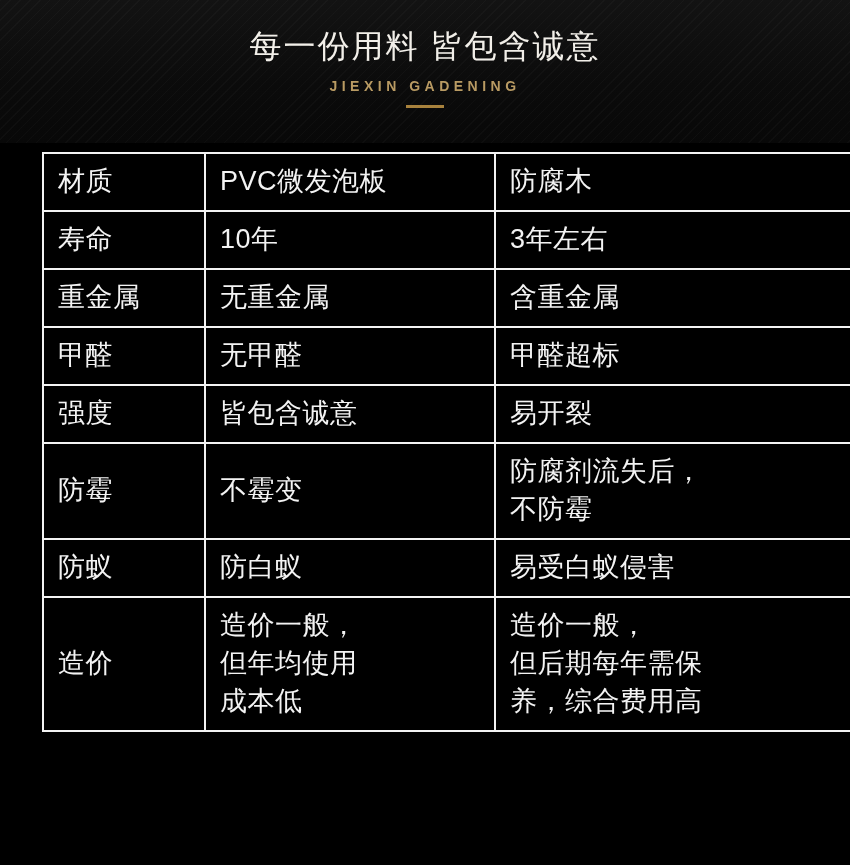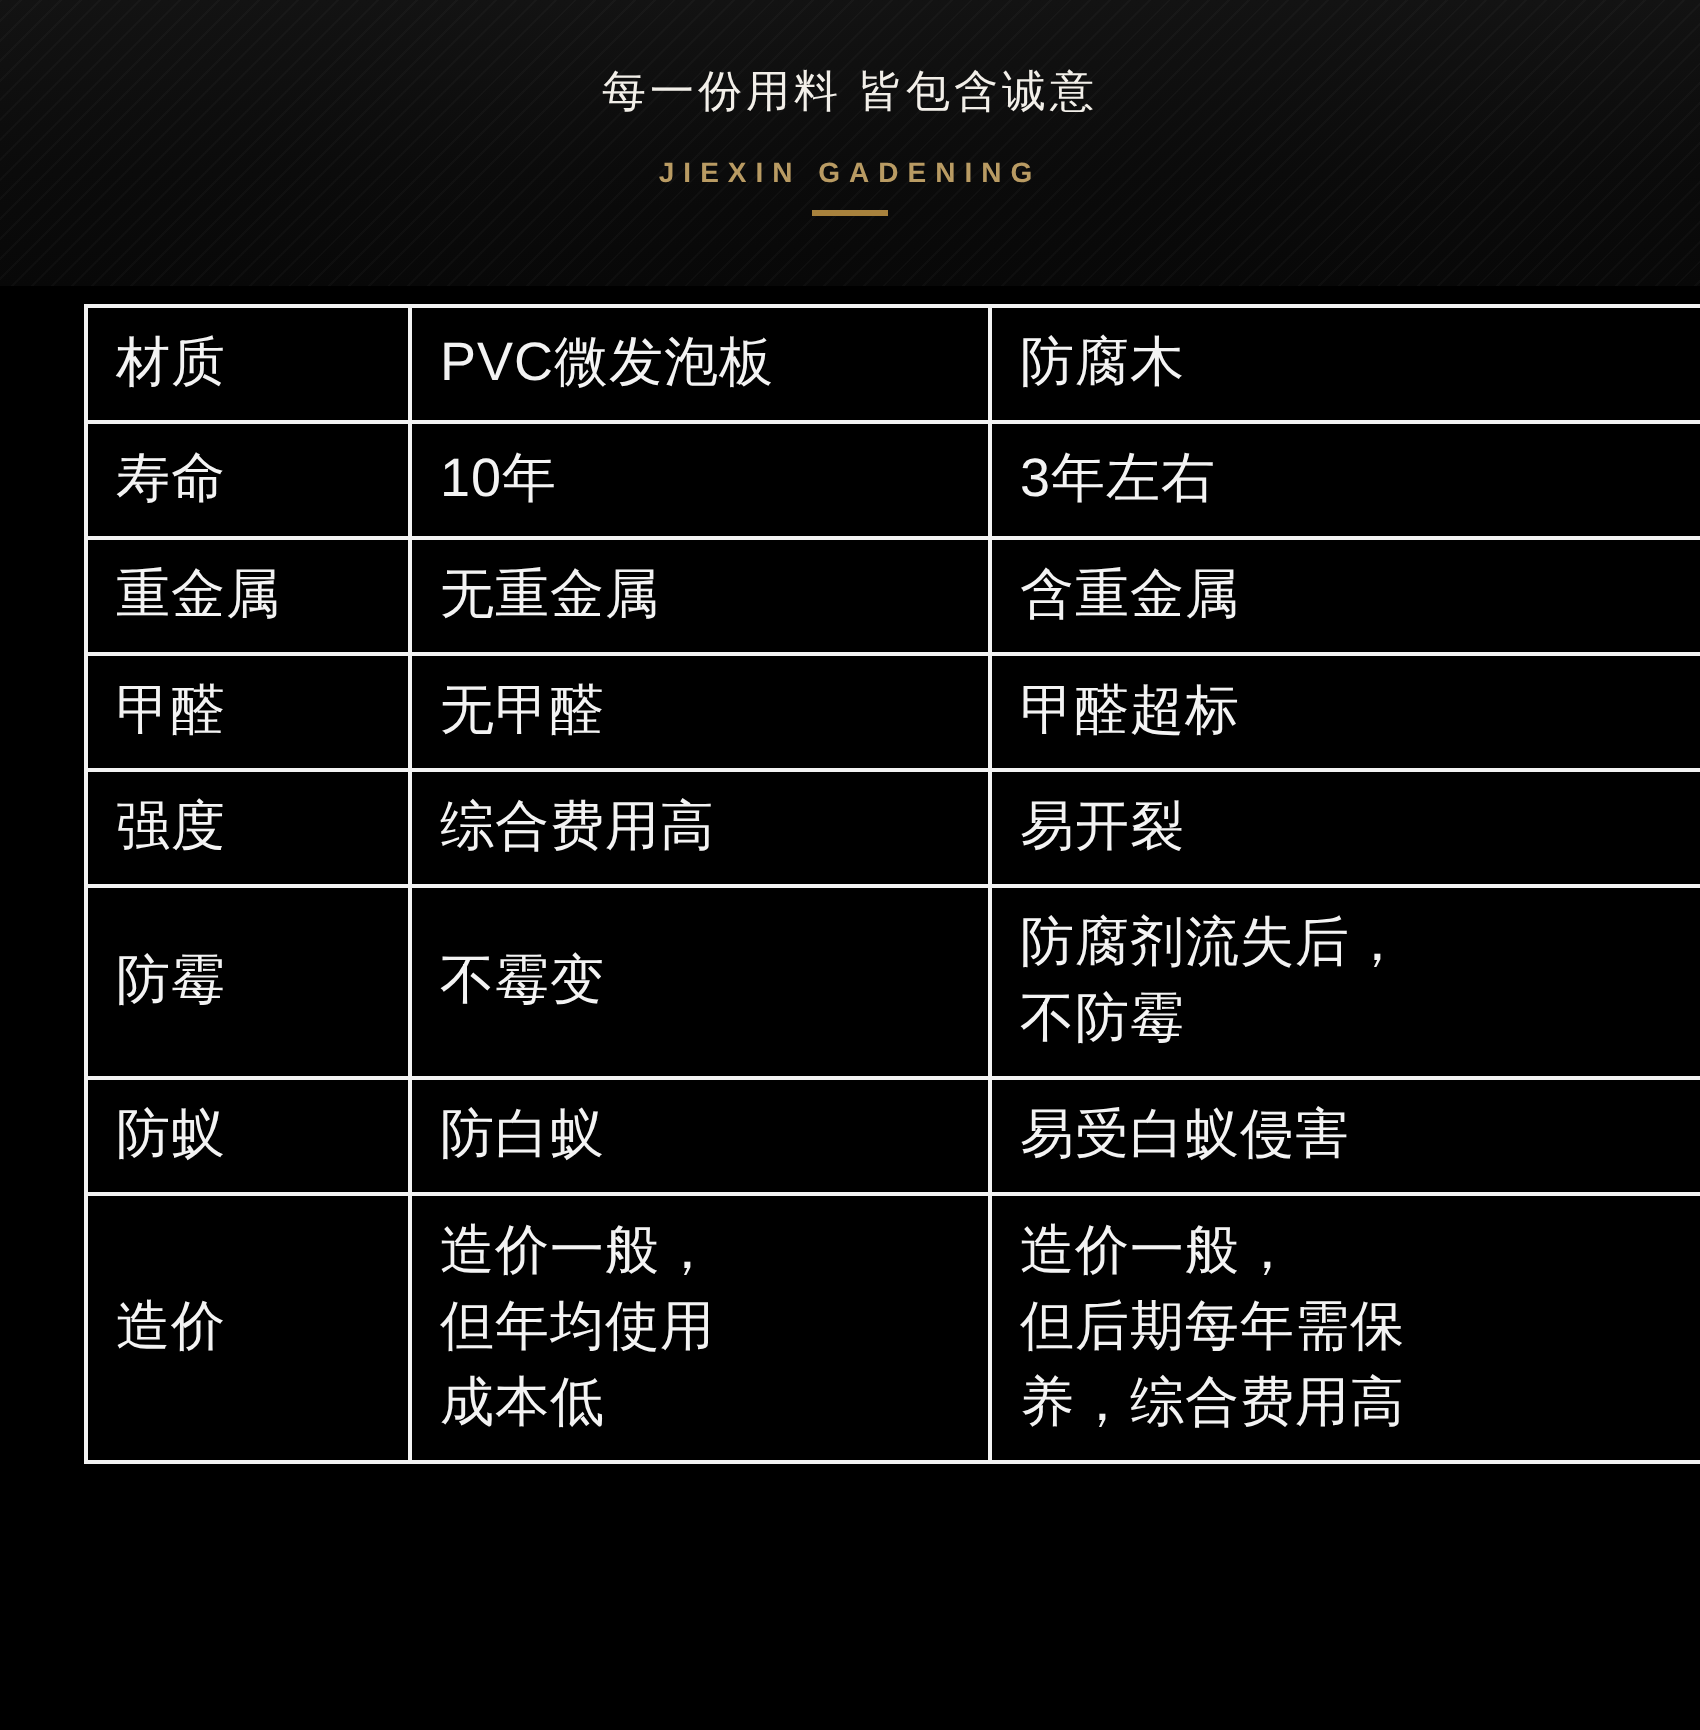--- a/index.html
+++ b/index.html
@@ -32,21 +32,21 @@
         rgba(0,0,0,0) 7px),
       linear-gradient(180deg, #131313 0%, #0b0b0b 60%, #080808 100%);
     display: flex;
     flex-direction: column;
     align-items: center;
     justify-content: flex-start;
     padding-top: 26px;
   }
   .header-title {
     color: #f2efe9;
-    font-size: 22px;
+    font-size: 32px;
     line-height: 40px;
     letter-spacing: 2px;
     font-weight: 400;
     white-space: pre;
   }
   .header-sub {
     margin-top: 12px;
     color: #b99b63;
     font-size: 14px;
     letter-spacing: 4.5px;
@@ -147,21 +147,21 @@
             <td class="hl">
               <span class="cellline">无甲醛</span>
             </td>
             <td class="plain">
               <span class="cellline">甲醛超标</span>
             </td>
           </tr>
           <tr class="row-4">
             <td class="label">强度</td>
             <td class="hl">
-              <span class="cellline">综合费用高</span>
+              <span class="cellline">皆包含诚意</span>
             </td>
             <td class="plain">
               <span class="cellline">易开裂</span>
             </td>
           </tr>
           <tr class="row-6">
             <td class="label">防霉</td>
             <td class="hl">
               <span class="cellline">不霉变</span>
             </td>

